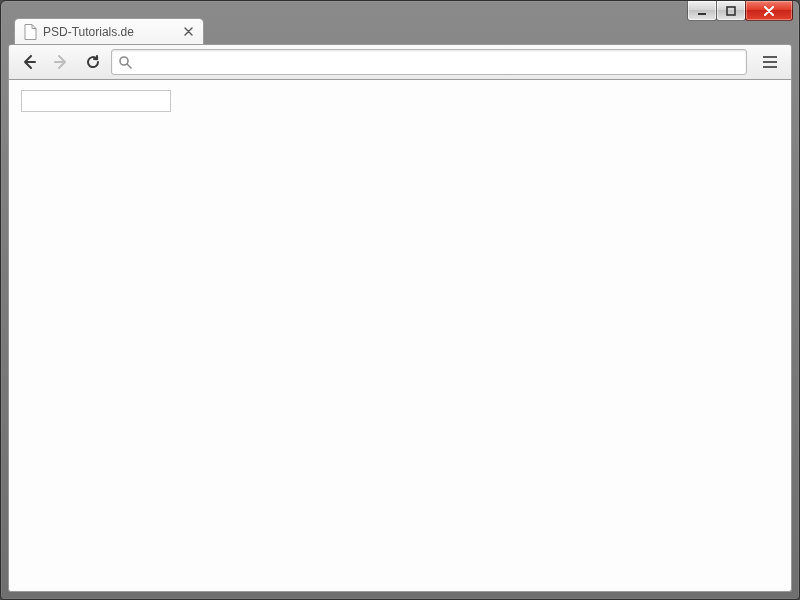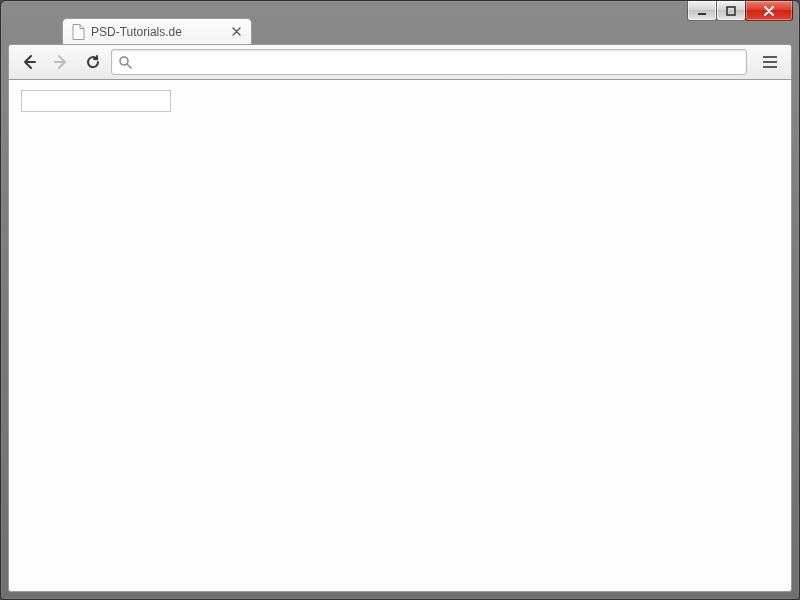--- a/index.html
+++ b/index.html
@@ -44,21 +44,20 @@
   .tab {
     position: absolute; left: 6px; top: 0; height: 26px; width: 190px;
     background: linear-gradient(#fcfcfc, #f3f3f3);
     border: 1px solid #9a9a9a;
     border-bottom: none;
     border-radius: 5px 5px 0 0;
     display: flex; align-items: center;
     padding: 0 8px 0 8px;
     font-size: 12px; color: #535353;
     box-shadow: 0 -1px 0 rgba(255,255,255,0.5) inset;
-    margin-left: 48px;
   }
   .tab .favicon { width: 14px; height: 16px; margin-right: 6px; flex: 0 0 auto; }
   .tab .title { flex: 1 1 auto; white-space: nowrap; overflow: hidden; text-overflow: ellipsis; }
   .tab .tab-close {
     flex: 0 0 auto; width: 14px; height: 14px; margin-left: 6px;
     display:flex; align-items:center; justify-content:center;
     color:#555; font-size:13px; line-height:1;
   }
 
   

